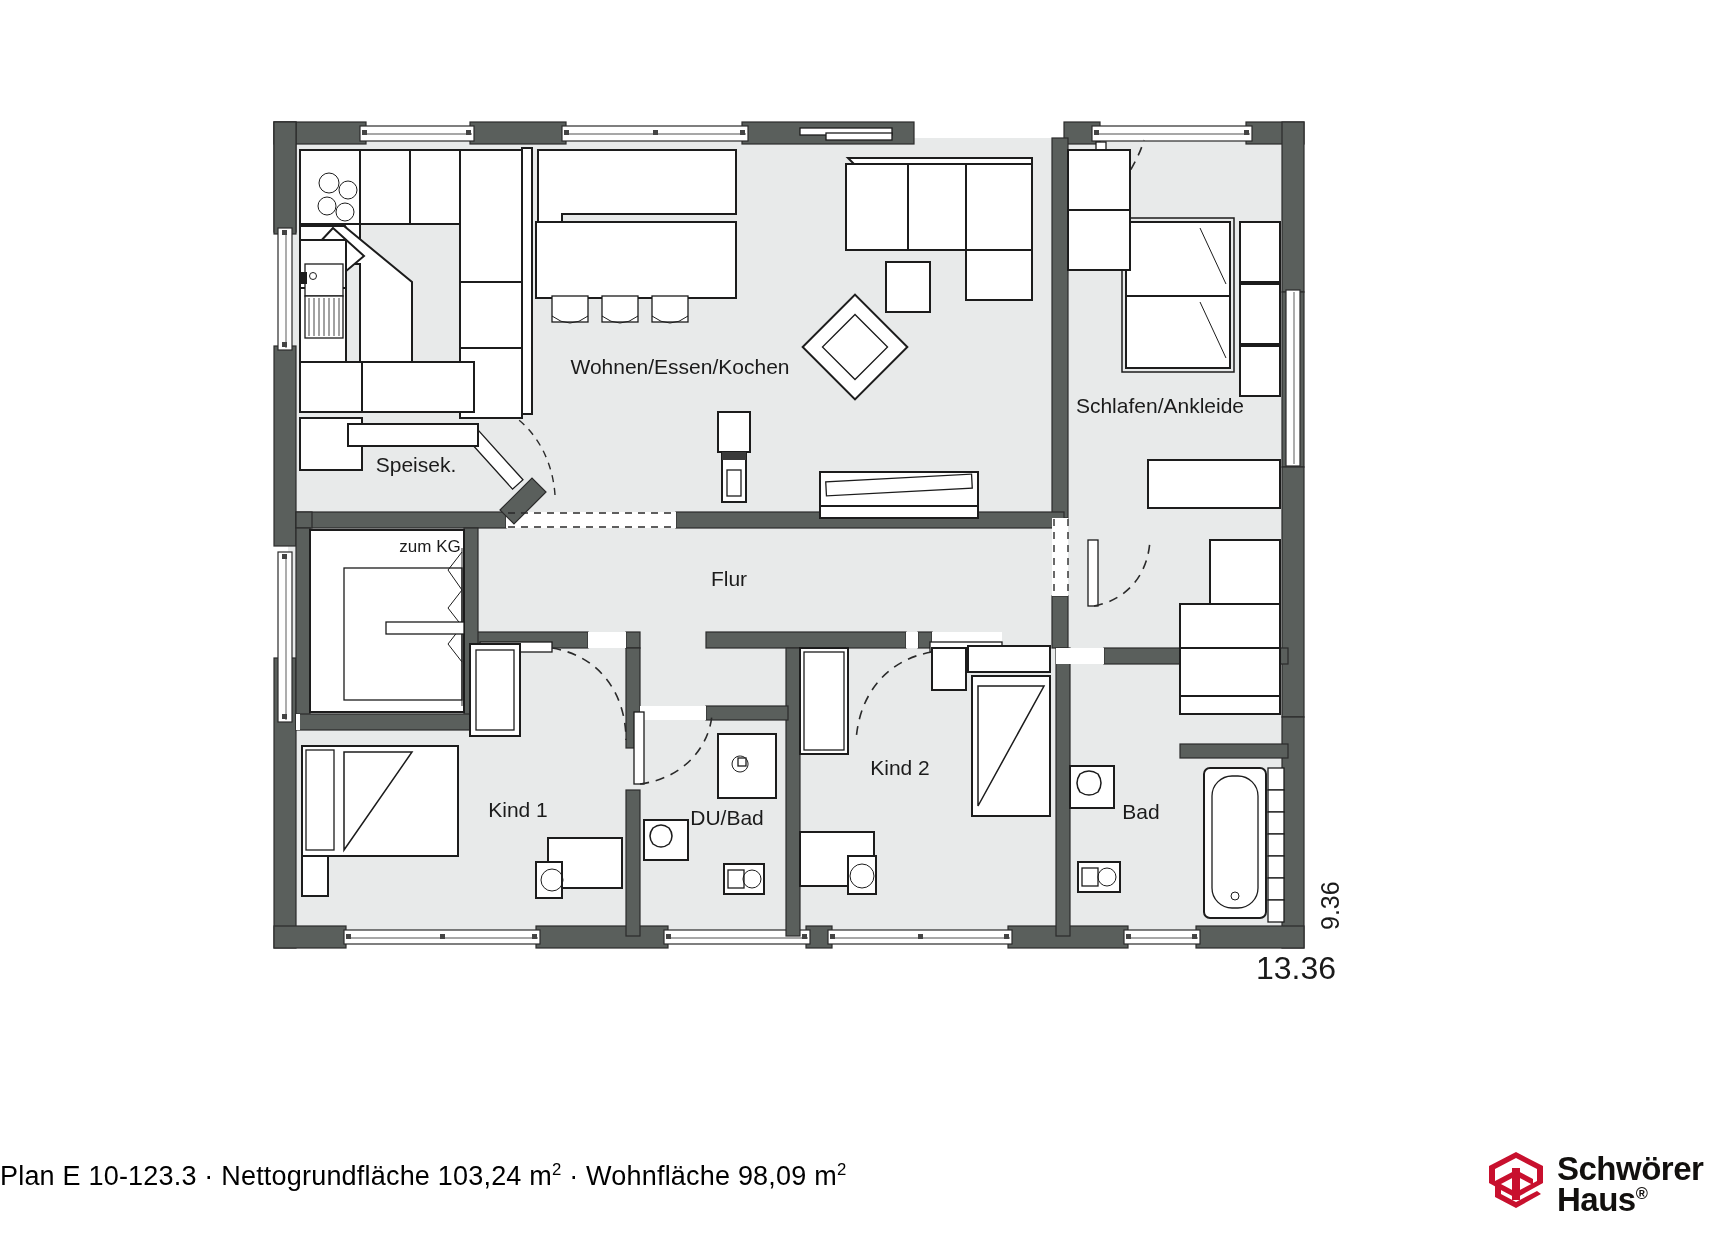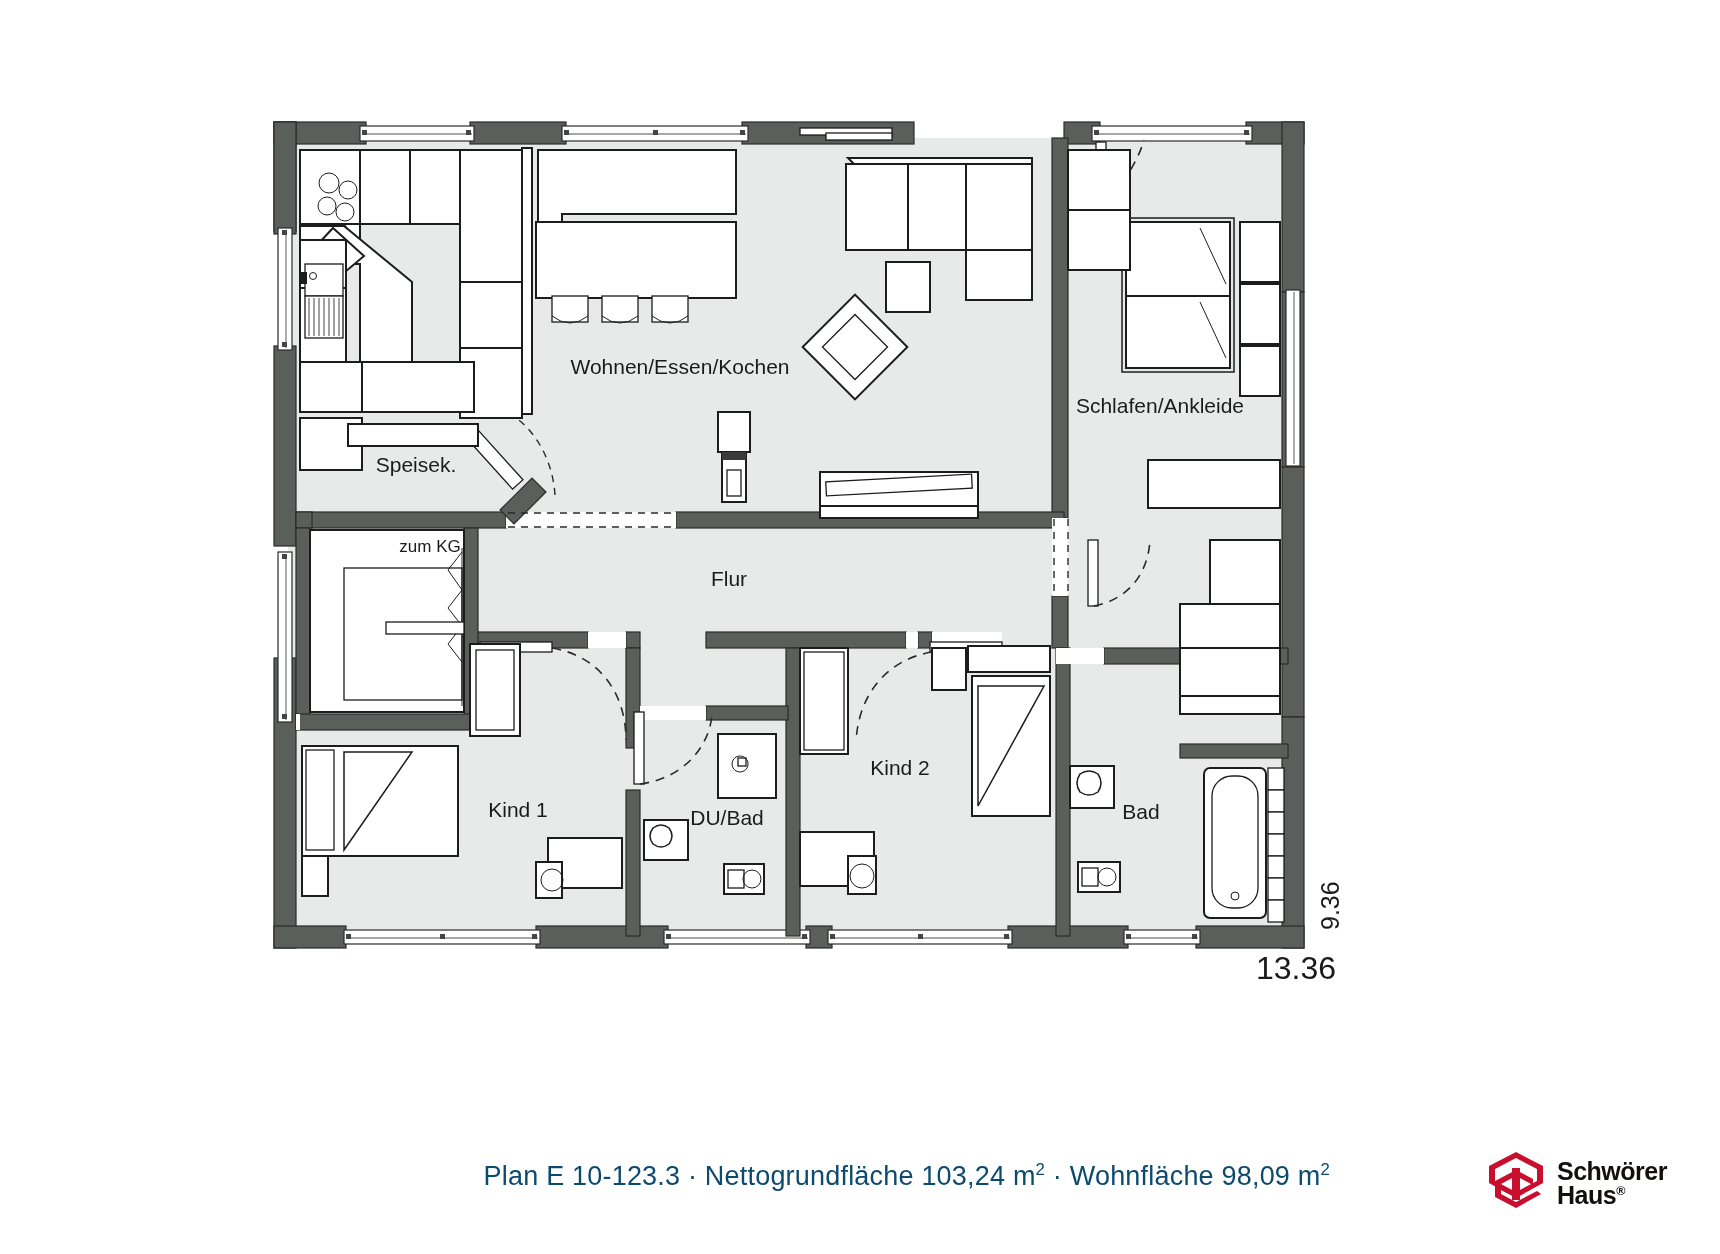--- a/index.html
+++ b/index.html
@@ -24,41 +24,41 @@
     position: absolute;
     left: 0; top: 0;
     width: 1720px;
     height: 1254px;
   }
   .caption {
     position: absolute;
     left: 0;
     top: 1160px;
     width: 1330px;
-    text-align: right;
+    text-align: left;
     font-size: 27px;
-    color: #0c4a6e;
+    color: #000000;
     letter-spacing: 0.2px;
     font-family: "Liberation Sans", sans-serif;
     white-space: nowrap;
   }
   .caption sup { font-size: 0.62em; vertical-align: super; }
   .brand {
     position: absolute;
     left: 1485px;
     top: 1150px;
     display: flex;
     align-items: center;
     gap: 10px;
   }
   .brand-mark { width: 62px; height: 68px; display: block; }
   .brand-text {
     font-family: "Liberation Sans", sans-serif;
     font-weight: bold;
-    font-size: 25px;
+    font-size: 33px;
     line-height: 0.95;
     color: #12100e;
     letter-spacing: -0.5px;
   }
   .brand-text .reg { font-size: 0.5em; vertical-align: super; font-weight: bold; }
   .dim-h {
     position: absolute;
     font-size: 32px;
     color: #1a1a1a;
     font-family: "Liberation Sans", sans-serif;

